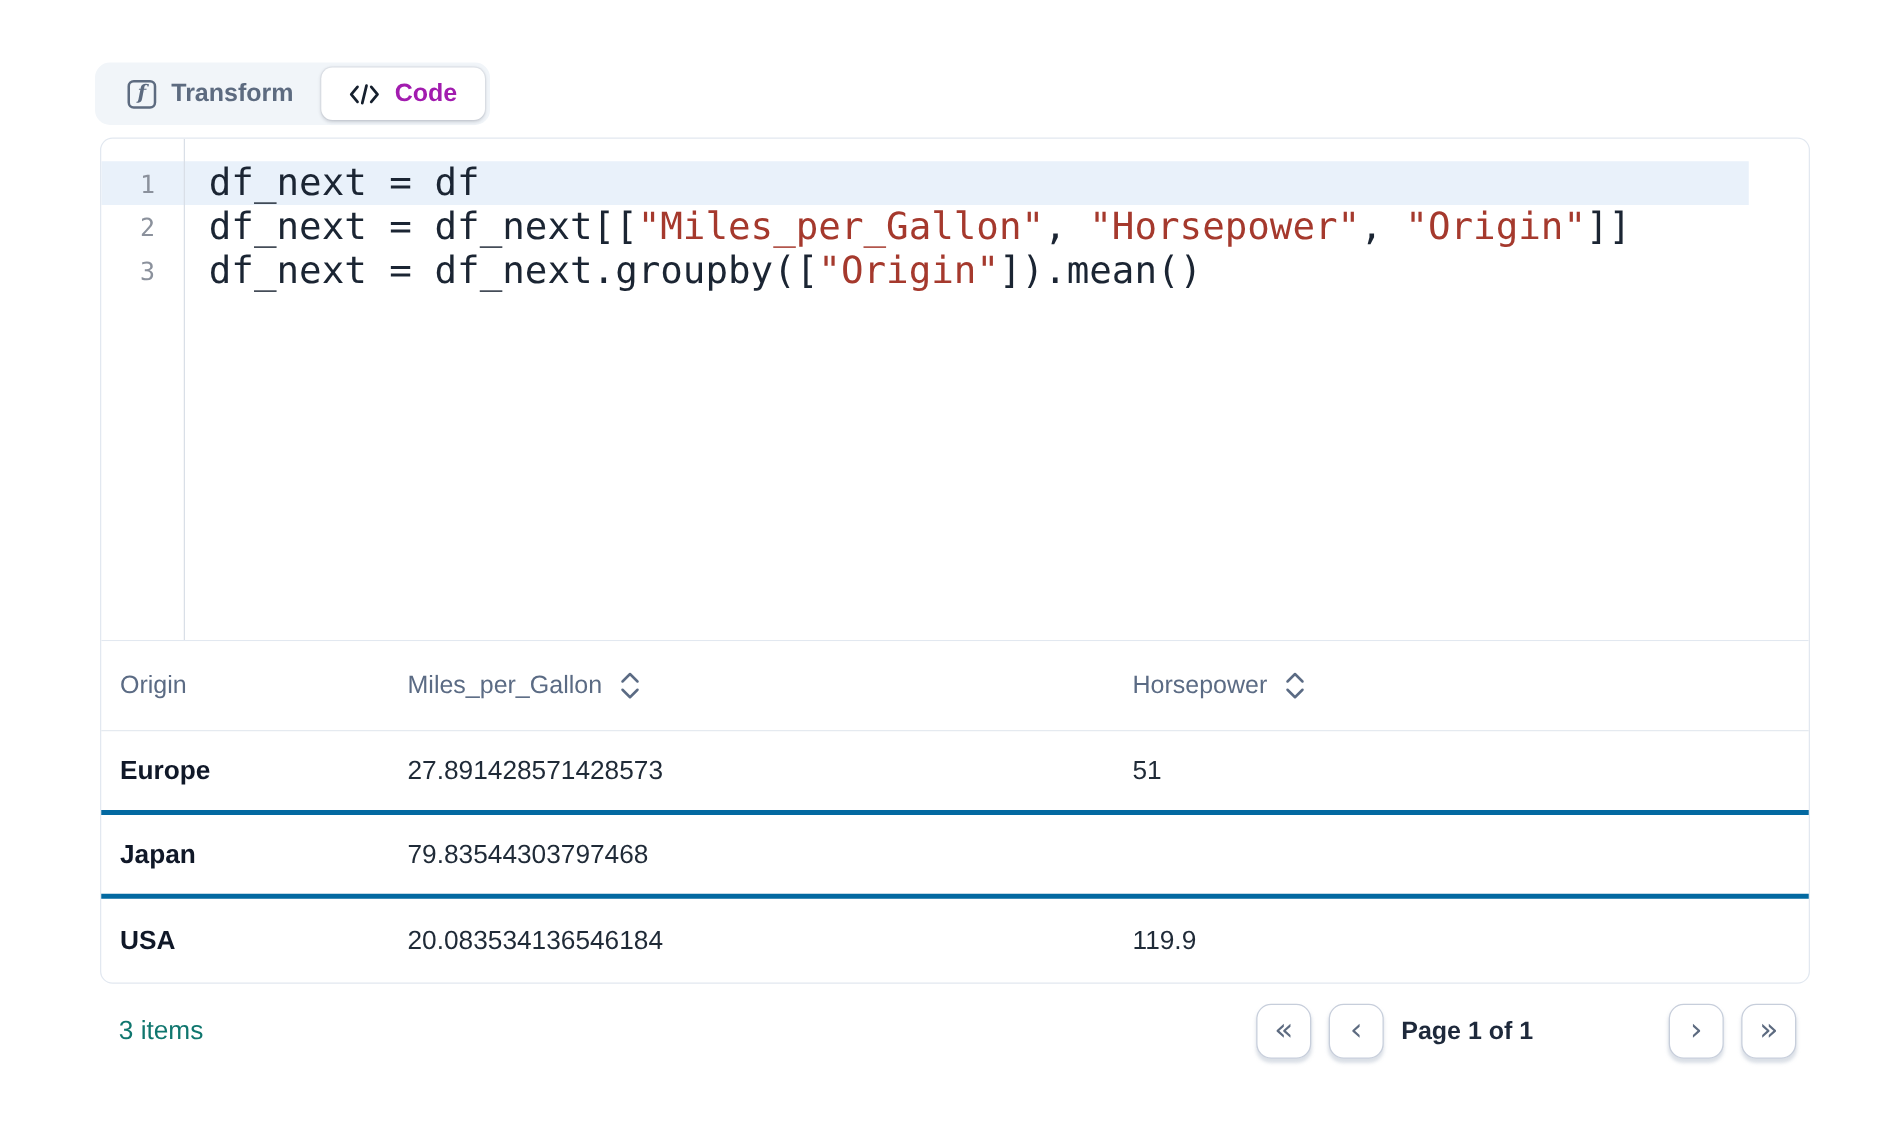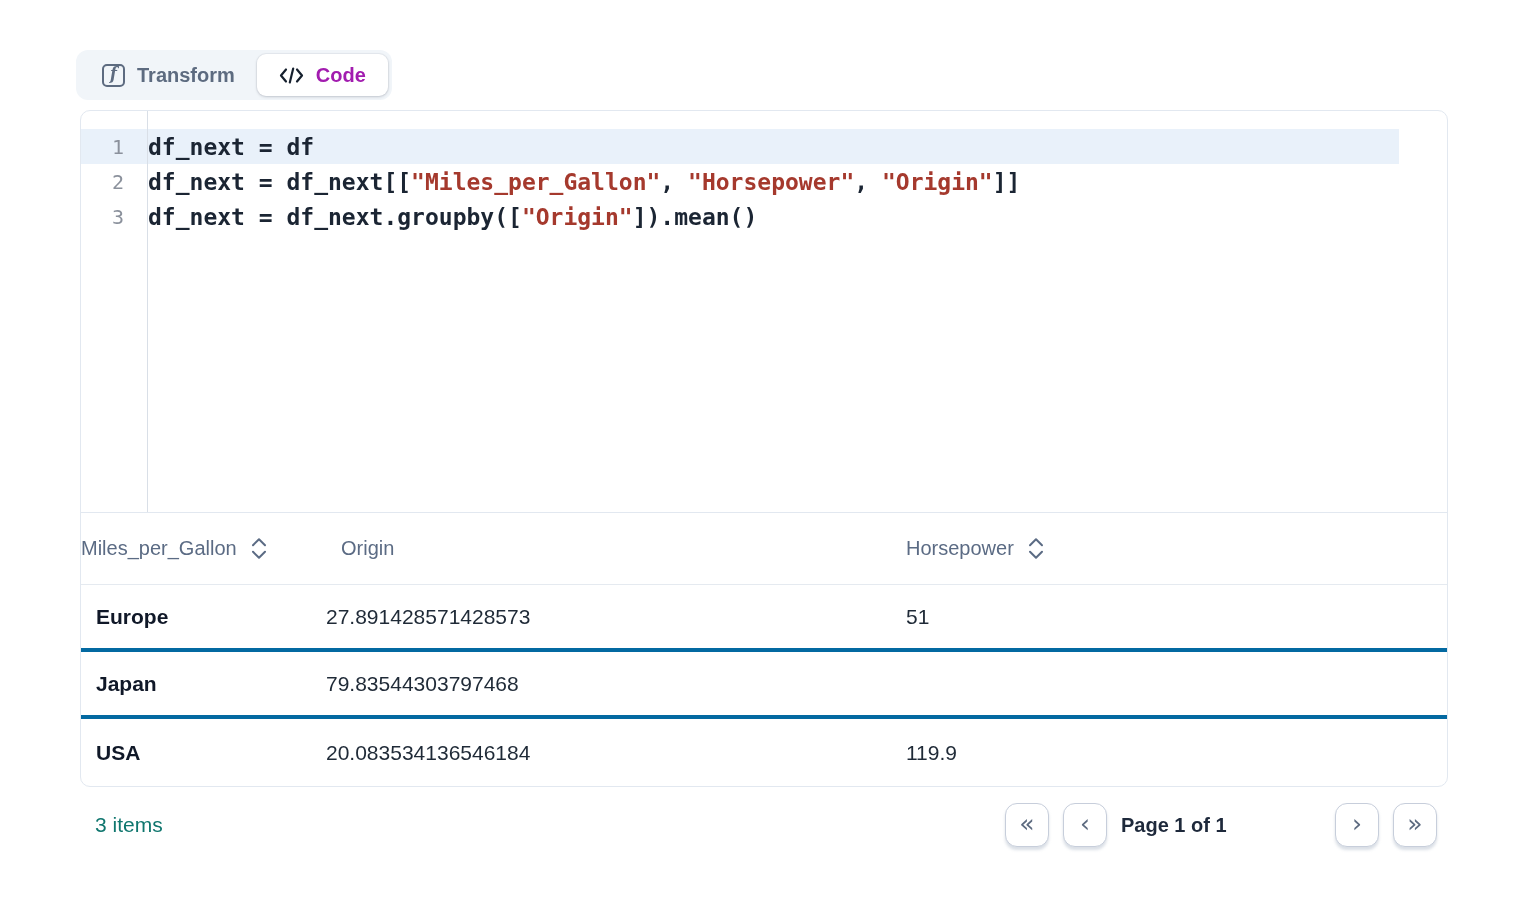--- a/index.html
+++ b/index.html
@@ -52,22 +52,22 @@
   .cm-row.active::before {
     content: ""; position: absolute; left: 0; right: 48px; top: 0; bottom: 0;
     background: #e9f1fa; z-index: 0;
   }
   .gut {
     position: relative; z-index: 1; width: 66px; flex: 0 0 66px;
     text-align: right; padding-right: 23px;
     font-size: 20px; color: #8b919c;
   }
   .codecell {
-    position: relative; z-index: 1; padding-left: 1px; flex: 1;
-    font-size: 23px; color: #1b2533; white-space: pre; font-weight: bold;
+    position: relative; z-index: 1; padding-left: 20px; flex: 1;
+    font-size: 30px; color: #1b2533; white-space: pre;
   }
   .str { color: #a5392d; }
 
   
   .trow { display: grid; grid-template-columns: 245px 580px 1fr; align-items: center; }
   .thead { height: 72px; border-bottom: 1px solid #e5eaf0; }
   .th {
     font-size: 20px; color: #5b6b84; display: flex; align-items: center; gap: 14px;
   }
   .td { font-size: 21px; color: #1f2a37; }
@@ -134,31 +134,31 @@
 
       <div class="cm-row">
         <span class="gut">3</span>
         <span class="codecell"><span>df_next = df_next.groupby([</span><span class="str">"Origin"</span><span>]).mean()</span></span>
       </div>
     </div>
 
     <div class="result-table">
 
       <div class="trow thead">
+        <div class="th c1">
+          <span>Origin</span>
+        </div>
         <div class="th">
           <span>Miles_per_Gallon</span>
           <span class="sort-icon">
             <svg width="16" height="23" viewBox="0 0 16 23" fill="none">
               <path d="M2 8.2 L8 2.2 L14 8.2" stroke="#5b6b84" stroke-width="2" stroke-linecap="round" stroke-linejoin="round"></path>
               <path d="M2 14.8 L8 20.8 L14 14.8" stroke="#5b6b84" stroke-width="2" stroke-linecap="round" stroke-linejoin="round"></path>
             </svg>
           </span>
-        </div>
-        <div class="th c1">
-          <span>Origin</span>
         </div>
         <div class="th">
           <span>Horsepower</span>
           <span class="sort-icon">
             <svg width="16" height="23" viewBox="0 0 16 23" fill="none">
               <path d="M2 8.2 L8 2.2 L14 8.2" stroke="#5b6b84" stroke-width="2" stroke-linecap="round" stroke-linejoin="round"></path>
               <path d="M2 14.8 L8 20.8 L14 14.8" stroke="#5b6b84" stroke-width="2" stroke-linecap="round" stroke-linejoin="round"></path>
             </svg>
           </span>
         </div>

